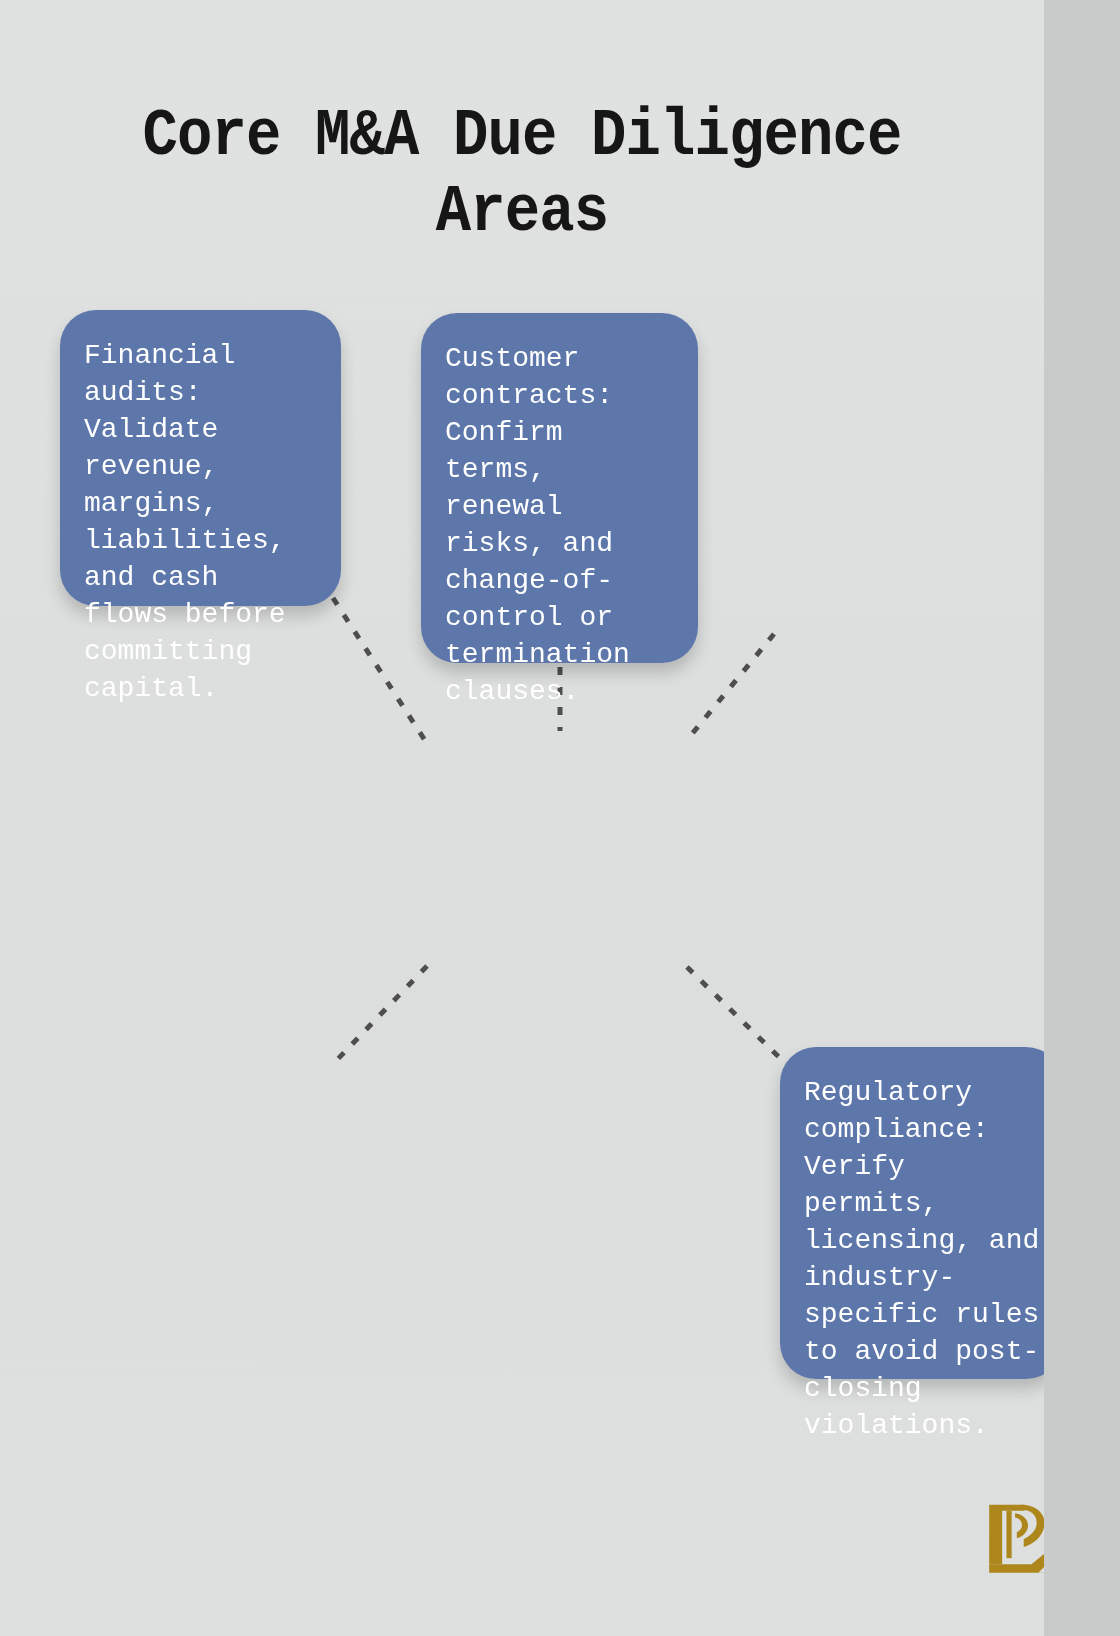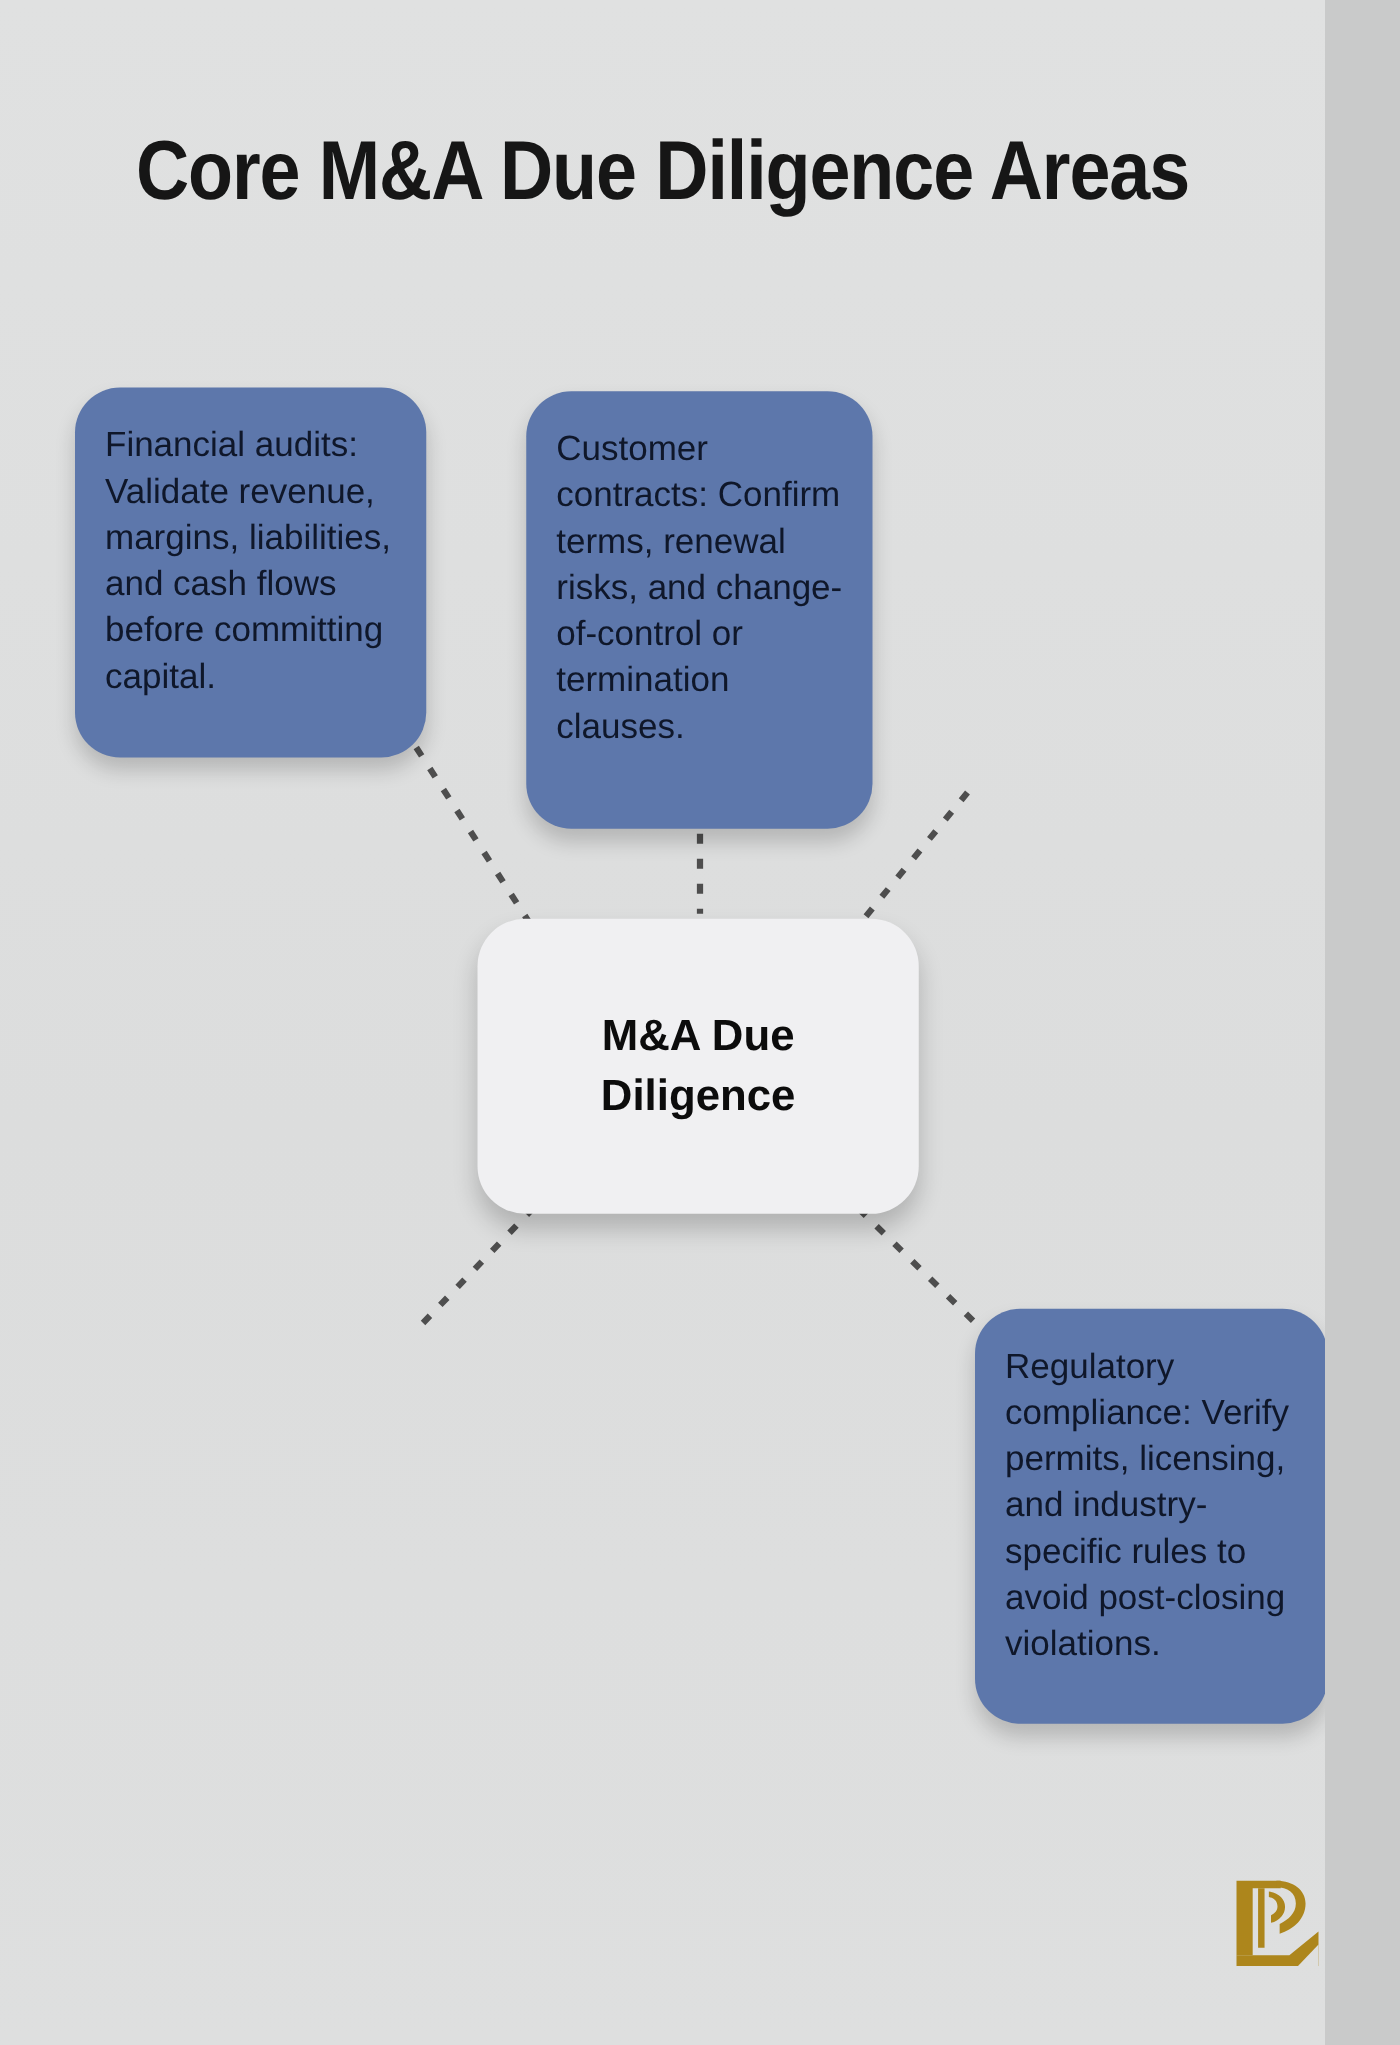--- a/index.html
+++ b/index.html
@@ -1,22 +1,21 @@
 <!DOCTYPE html>
 <html><head>
 <meta charset="utf-8">
 <style>
   html,body{margin:0;padding:0;background:#c9caca;}
   .canvas{
     position:relative;
     width:1044px;height:1636px;
     background:linear-gradient(180deg,#e0e1e1 0%,#dcdddd 55%,#dedfdf 100%);
     overflow:hidden;
-    font-family:Liberation Sans, sans-serif;
-    padding-left:16px;
+    font-family:Liberation Mono, monospace;
   }
   .title{
     position:absolute;
     top:98px;left:0;right:0;
     margin:0;
     text-align:center;
     font-size:67px;
     font-weight:700;
     letter-spacing:-1px;
     color:#161616;
@@ -30,21 +29,21 @@
   .connectors line{
     stroke:#4e4e4e;
     stroke-width:5;
     stroke-dasharray:8 12;
   }
   .node{
     position:absolute;
     box-sizing:border-box;
     background:#5d77ab;
     border-radius:36px;
-    color:#0f172a;
+    color:#ffffff;
     font-size:28px;
     line-height:37px;
     padding:27px 22px 20px 24px;
     box-shadow:0 10px 16px rgba(0,0,0,.18);
   }
   .node p{margin:0;}
   .n1{left:60px;top:310px;width:281px;height:296px;}
   .n2{left:421px;top:313px;width:277px;height:350px;}
   .n3{left:779px;top:313px;width:284px;height:350px;}
   .n4{left:60px;top:1045px;width:281px;height:311px;}
@@ -94,23 +93,20 @@
   <div class="node n2">
     <p>Customer contracts: Confirm terms, renewal risks, and change-of-control or termination clauses.</p>
   </div>
 
 
 
   <div class="node n5">
     <p>Regulatory compliance: Verify permits, licensing, and industry-specific rules to avoid post-closing violations.</p>
   </div>
 
-  <div class="center-node">
-    <div class="center-label">M&amp;A Due Diligence</div>
-  </div>
 
   <svg class="logo" viewBox="0 0 90 95" xmlns="http://www.w3.org/2000/svg">
     <g fill="#ad861c">
 
       <path d="M7 10 H48 V17 H22 V79 H7 Z"></path>
 
       <path d="M7 79 H56 L83 57 V89 H7 Z"></path>
 
       <path d="M27 17 H33 V72 H27 Z"></path>
 

